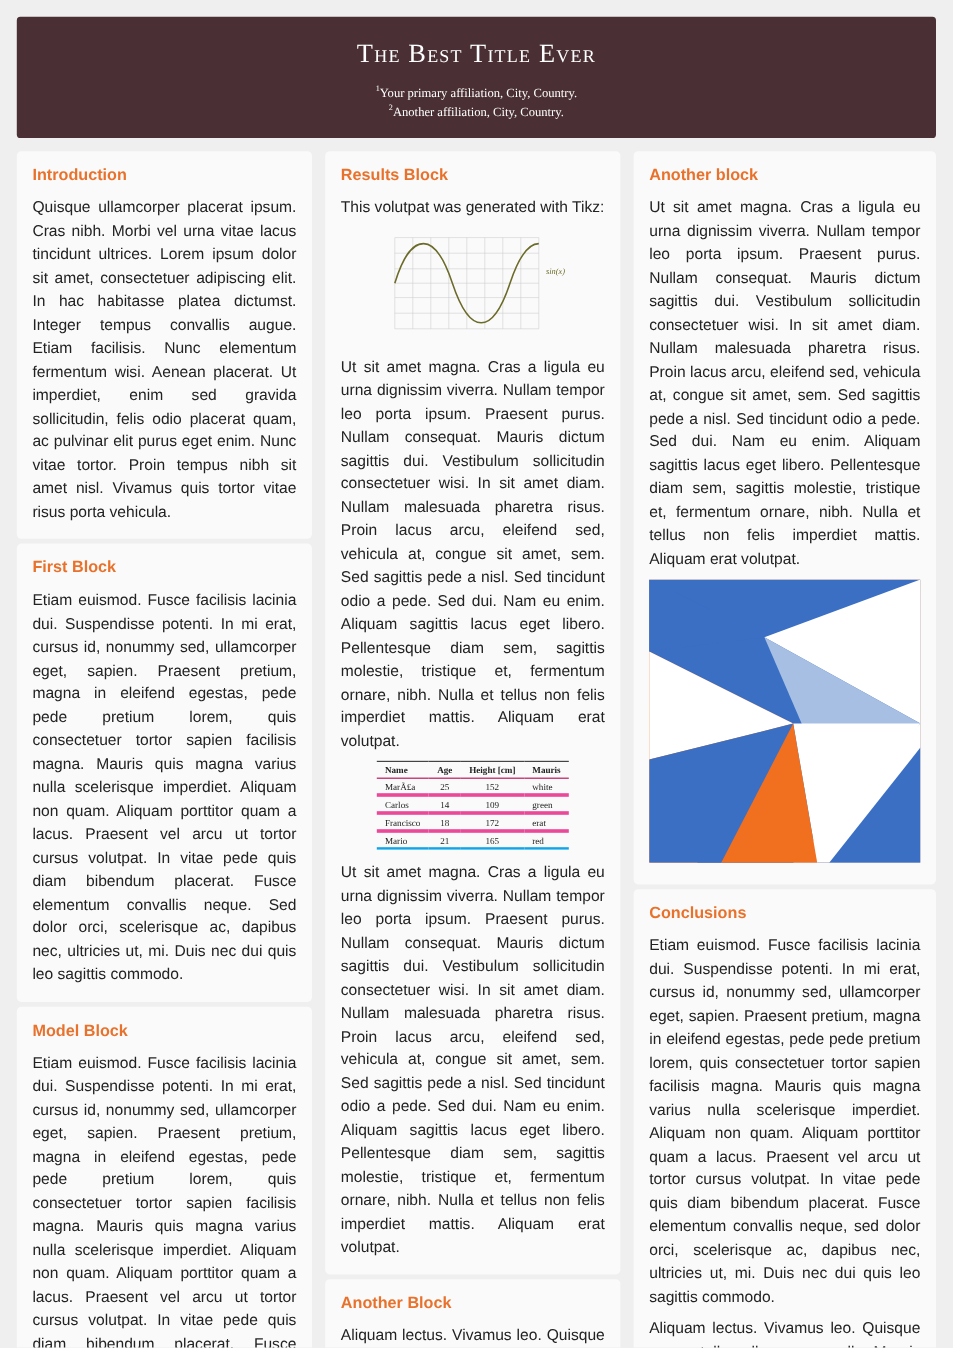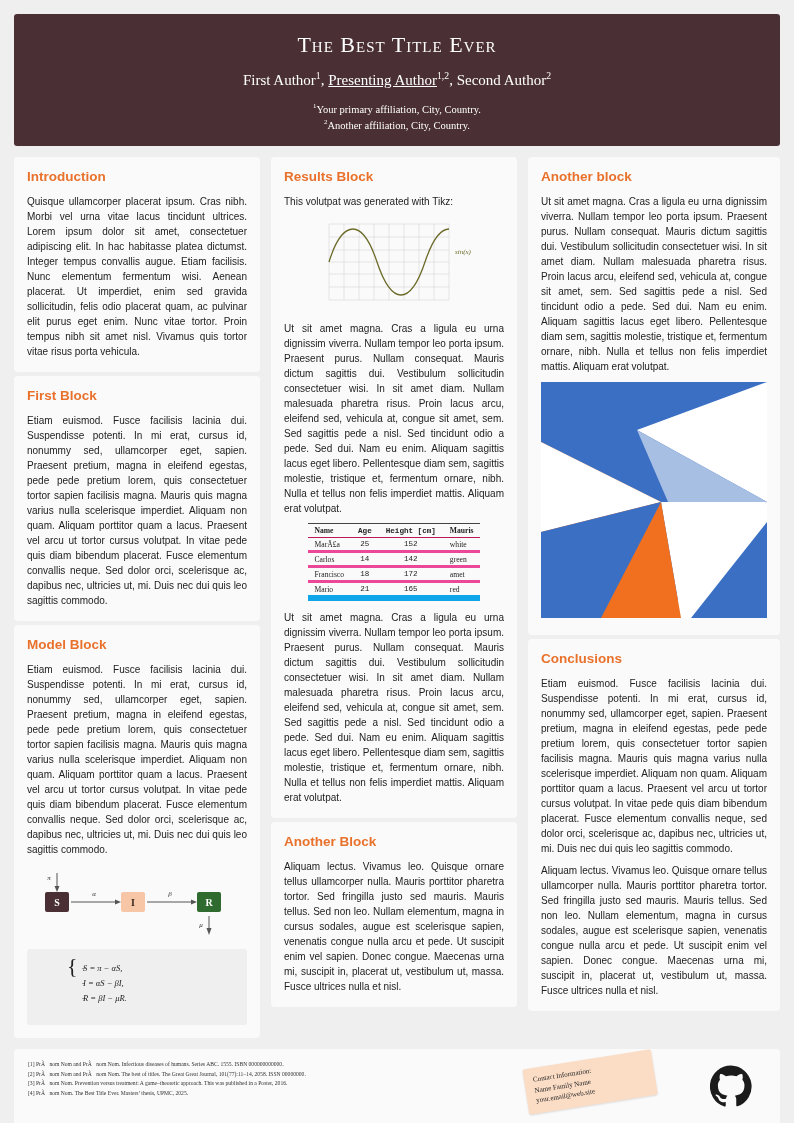--- a/index.html
+++ b/index.html
@@ -60,21 +60,21 @@
     padding:11px 13px 13px 13px;
     box-sizing:border-box;
   }
   .card h2{
     color:#e8722c;
     font-size:13.5px;
     font-weight:bold;
     margin:1px 0 10px 0;
   }
   .card p{
-    font-size:10px;
+    font-size:13px;
     line-height:1.5;
     margin:0 0 7px 0;
     text-align:justify;
   }
   .card p:last-child{margin-bottom:0;}
   .just-both{ text-align:justify; -webkit-hyphens:auto; hyphens:auto;}
 
   
   .plotwrap{ text-align:center; margin:6px 0 9px 0; }
 
@@ -89,22 +89,22 @@
     font-weight:bold;
     border-top:1px solid #444;
     border-bottom:1px solid #be185d;
     padding:2px 7px;
     text-align:left;
   }
   table.data td{
     padding:1.5px 7px;
     border-bottom:3px solid #ec4899;
   }
-  table.data tr:last-child td{ border-bottom:6px solid #0ea5e9;}
-  table.data td.c, table.data th.c{ text-align:center;font-family:Liberation Mono, monospace;}
+  table.data tr:last-child td{ border-bottom:2px solid #0ea5e9;}
+  table.data td.c, table.data th.c{ text-align:center;}
 
   
   .flow{ margin:10px 0 6px 0; text-align:center;}
   .ode{
     background:#f0efef;
     border-radius:3px;
     padding:8px 10px;
     margin-top:6px;
     text-align:center;
   }
@@ -146,23 +146,20 @@
   }
   .gh{ position:absolute; right:28px; top:16px; }
 </style>
 </head>
 <body>
 
 <div class="poster">
 
   <div class="header">
     <div class="title">The Best Title Ever</div>
-    <div class="authors">
-      <span>First Author</span><sup>1</sup><span>, </span><span class="presenting">Presenting Author</span><sup>1,2</sup><span>, </span><span>Second Author</span><sup>2</sup>
-    </div>
     <div class="affil">
       <div><sup>1</sup><span>Your primary affiliation, City, Country.</span></div>
       <div><sup>2</sup><span>Another affiliation, City, Country.</span></div>
     </div>
   </div>
 
   <div class="columns">
 
     <div class="col">
 
@@ -265,28 +262,28 @@
           <tbody>
             <tr>
               <td>MarÃ£a</td>
               <td class="c">25</td>
               <td class="c">152</td>
               <td>white</td>
             </tr>
             <tr>
               <td>Carlos</td>
               <td class="c">14</td>
-              <td class="c">142</td>
+              <td class="c">109</td>
               <td>green</td>
             </tr>
             <tr>
               <td>Francisco</td>
               <td class="c">18</td>
               <td class="c">172</td>
-              <td>amet</td>
+              <td>erat</td>
             </tr>
             <tr>
               <td>Mario</td>
               <td class="c">21</td>
               <td class="c">165</td>
               <td>red</td>
             </tr>
           </tbody>
         </table>
 

